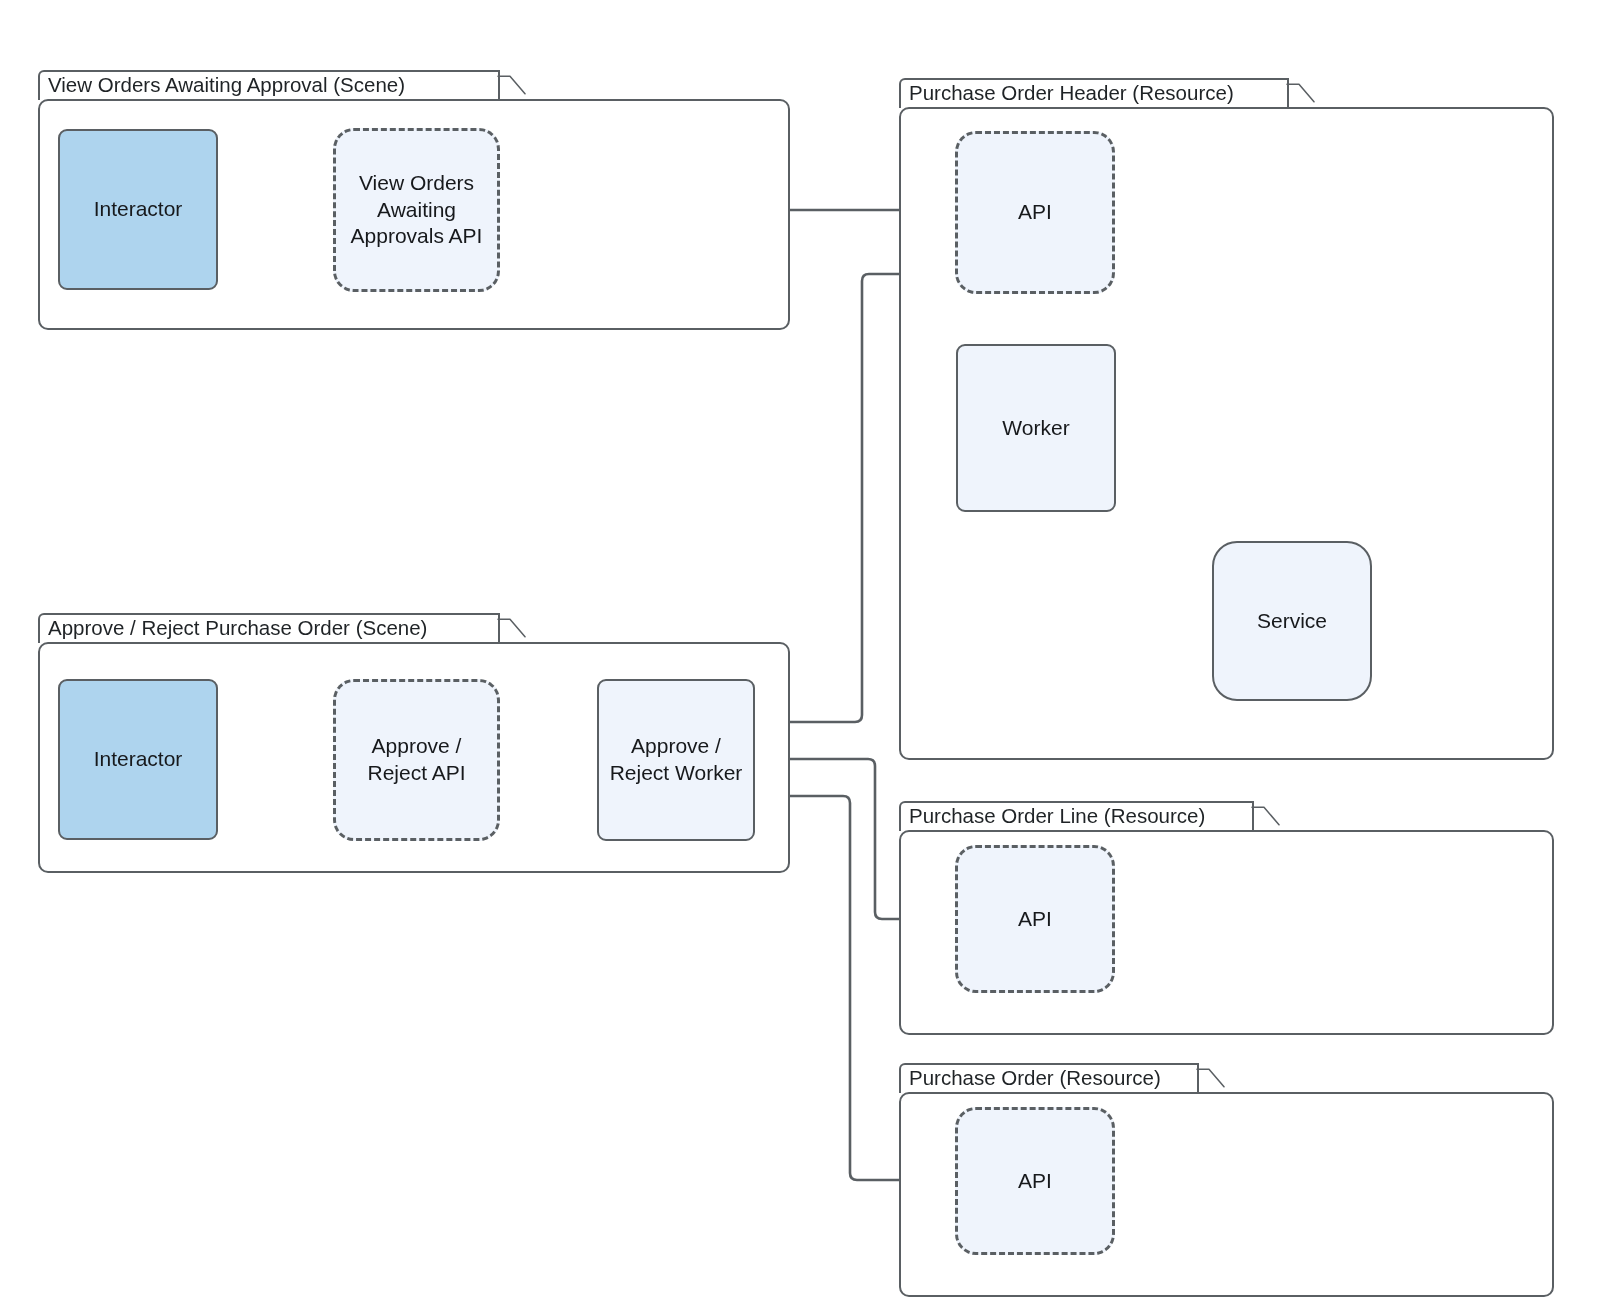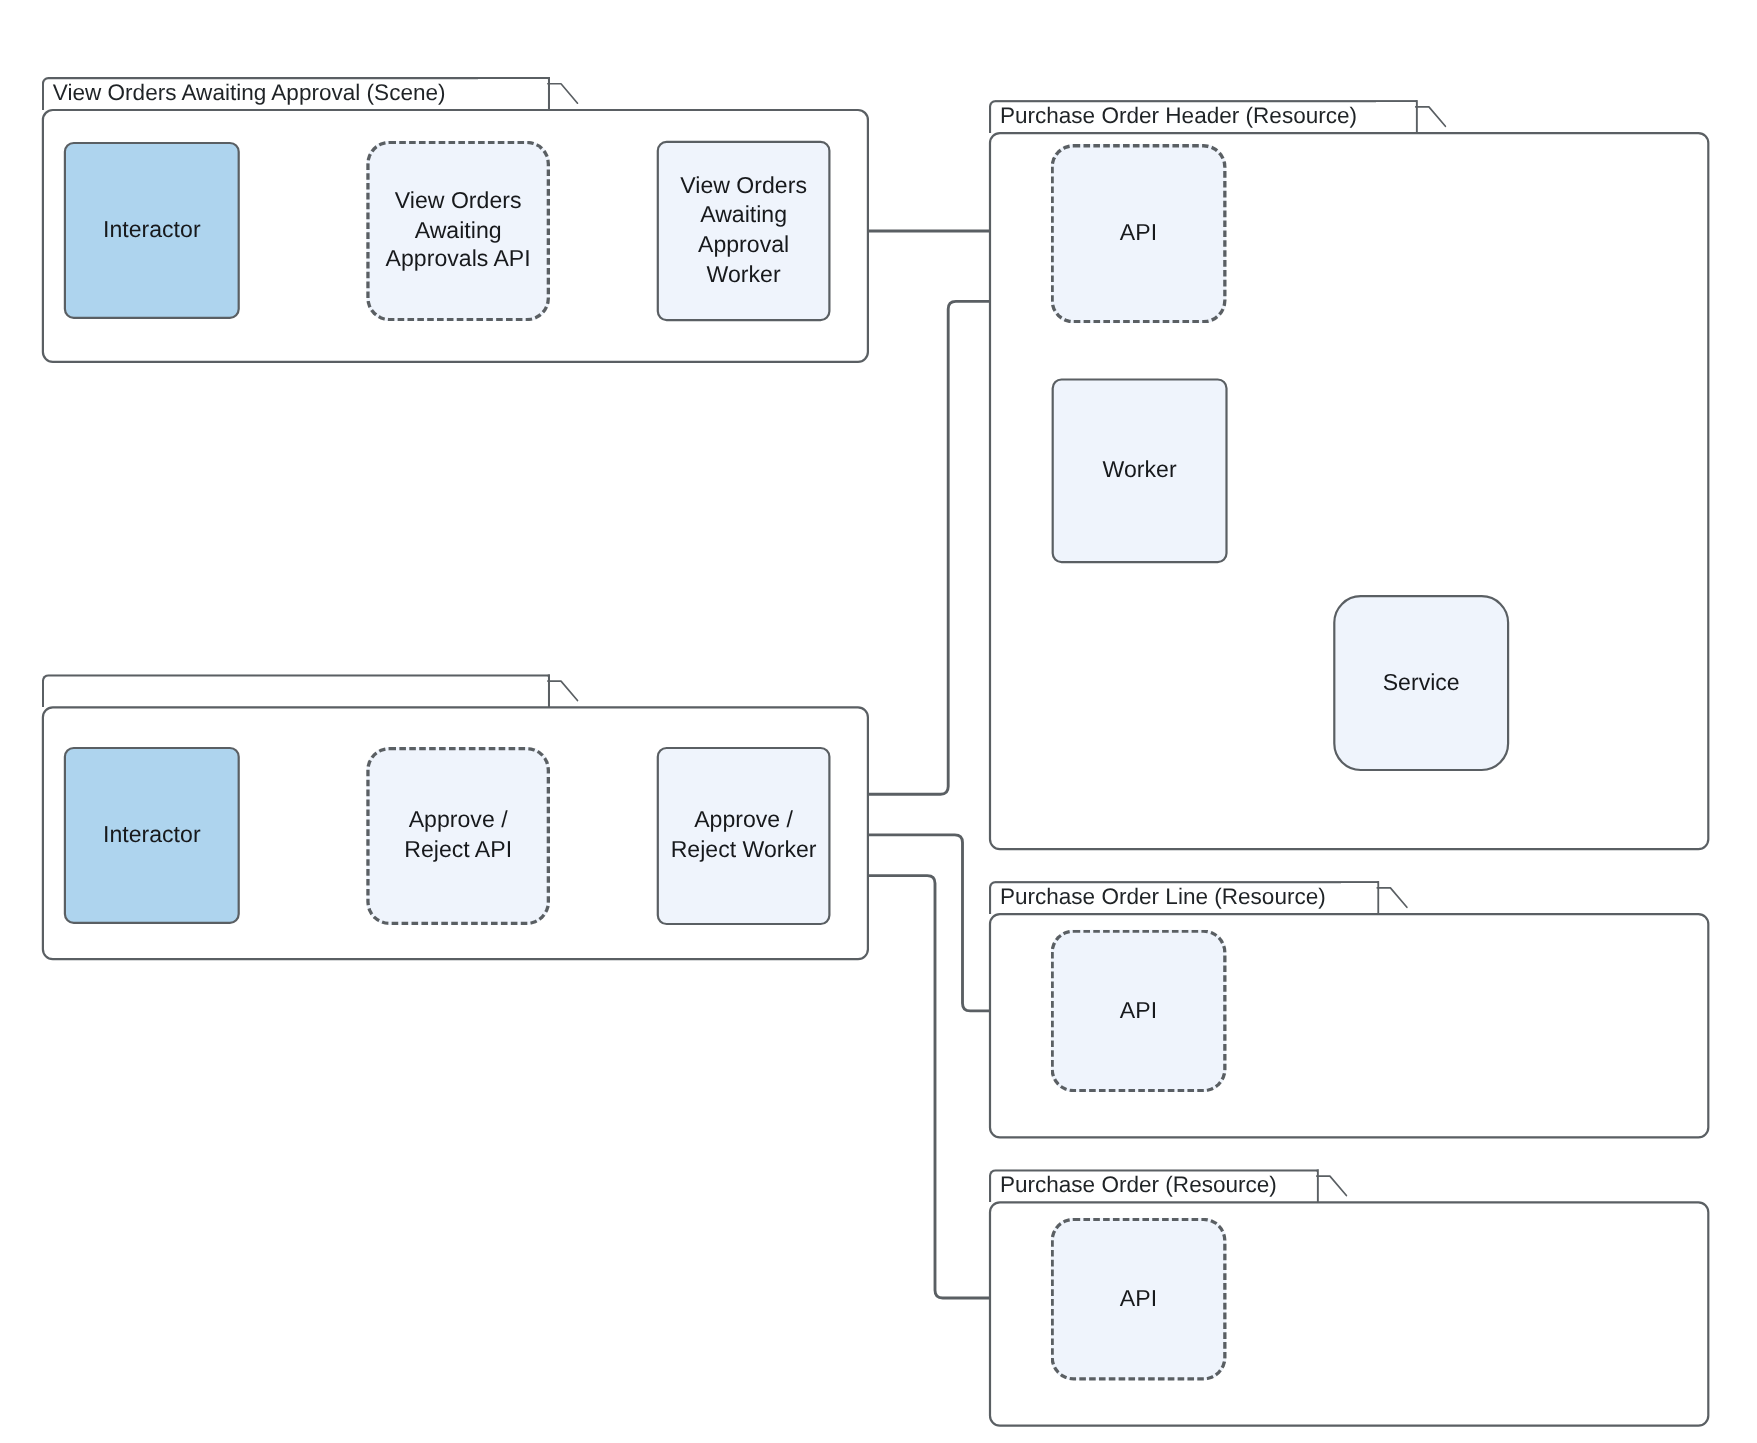--- a/index.html
+++ b/index.html
@@ -145,45 +145,43 @@
   </div>
 
   <div class="node actor" style="left:58px; top:97px; width:160px; height:161px;">
     <span>Interactor</span>
   </div>
 
   <div class="node dashed" style="left:333px; top:96px; width:167px; height:164px;">
     <span>View Orders Awaiting Approvals API</span>
   </div>
 
-  <div class="node" style="left:597px; top:96px; width:158px; height:164px;">
-    <span>View Orders Awaiting Approval Worker</span>
-  </div>
 
   <div class="group" style="left:38px; top:581px; width:752px; height:260px;">
     <div class="group-tab" style="width:462px;"></div>
     <svg class="group-tab-slant" style="left:460px;" viewBox="0 0 50 32" width="50" height="32">
       <path d="M 0 1.3 L 20 1.3 L 45 30.7" fill="none" stroke="#5a5f63" stroke-width="2.5" stroke-linecap="round" stroke-linejoin="round"></path>
     </svg>
+    <div class="group-title">Approve / Reject Purchase Order (Scene)</div>
     <div class="group-body" style="top:29px; width:752px; height:231px;"></div>
   </div>
 
   <div class="node actor" style="left:58px; top:647px; width:160px; height:161px;">
     <span>Interactor</span>
   </div>
 
   <div class="node" style="left:597px; top:647px; width:158px; height:162px;">
     <span>Approve / Reject Worker</span>
   </div>
 
   <div class="node dashed" style="left:333px; top:647px; width:167px; height:162px;">
     <span>Approve / Reject API</span>
   </div>
 
-  <div class="group" style="left:899px; top:59px; width:655px; height:682px;padding-left:41px;">
+  <div class="group" style="left:899px; top:46px; width:655px; height:682px;padding-left:41px;">
     <div class="group-tab" style="width:390px;"></div>
     <svg class="group-tab-slant" style="left:388px;" viewBox="0 0 50 32" width="50" height="32">
       <path d="M 0 1.3 L 20 1.3 L 45 30.7" fill="none" stroke="#5a5f63" stroke-width="2.5" stroke-linecap="round" stroke-linejoin="round"></path>
     </svg>
     <div class="group-title">Purchase Order Header (Resource)</div>
     <div class="group-body" style="top:29px; width:655px; height:653px;"></div>
   </div>
 
   <div class="node dashed" style="left:955px; top:99px; width:160px; height:163px;">
     <span>API</span>

